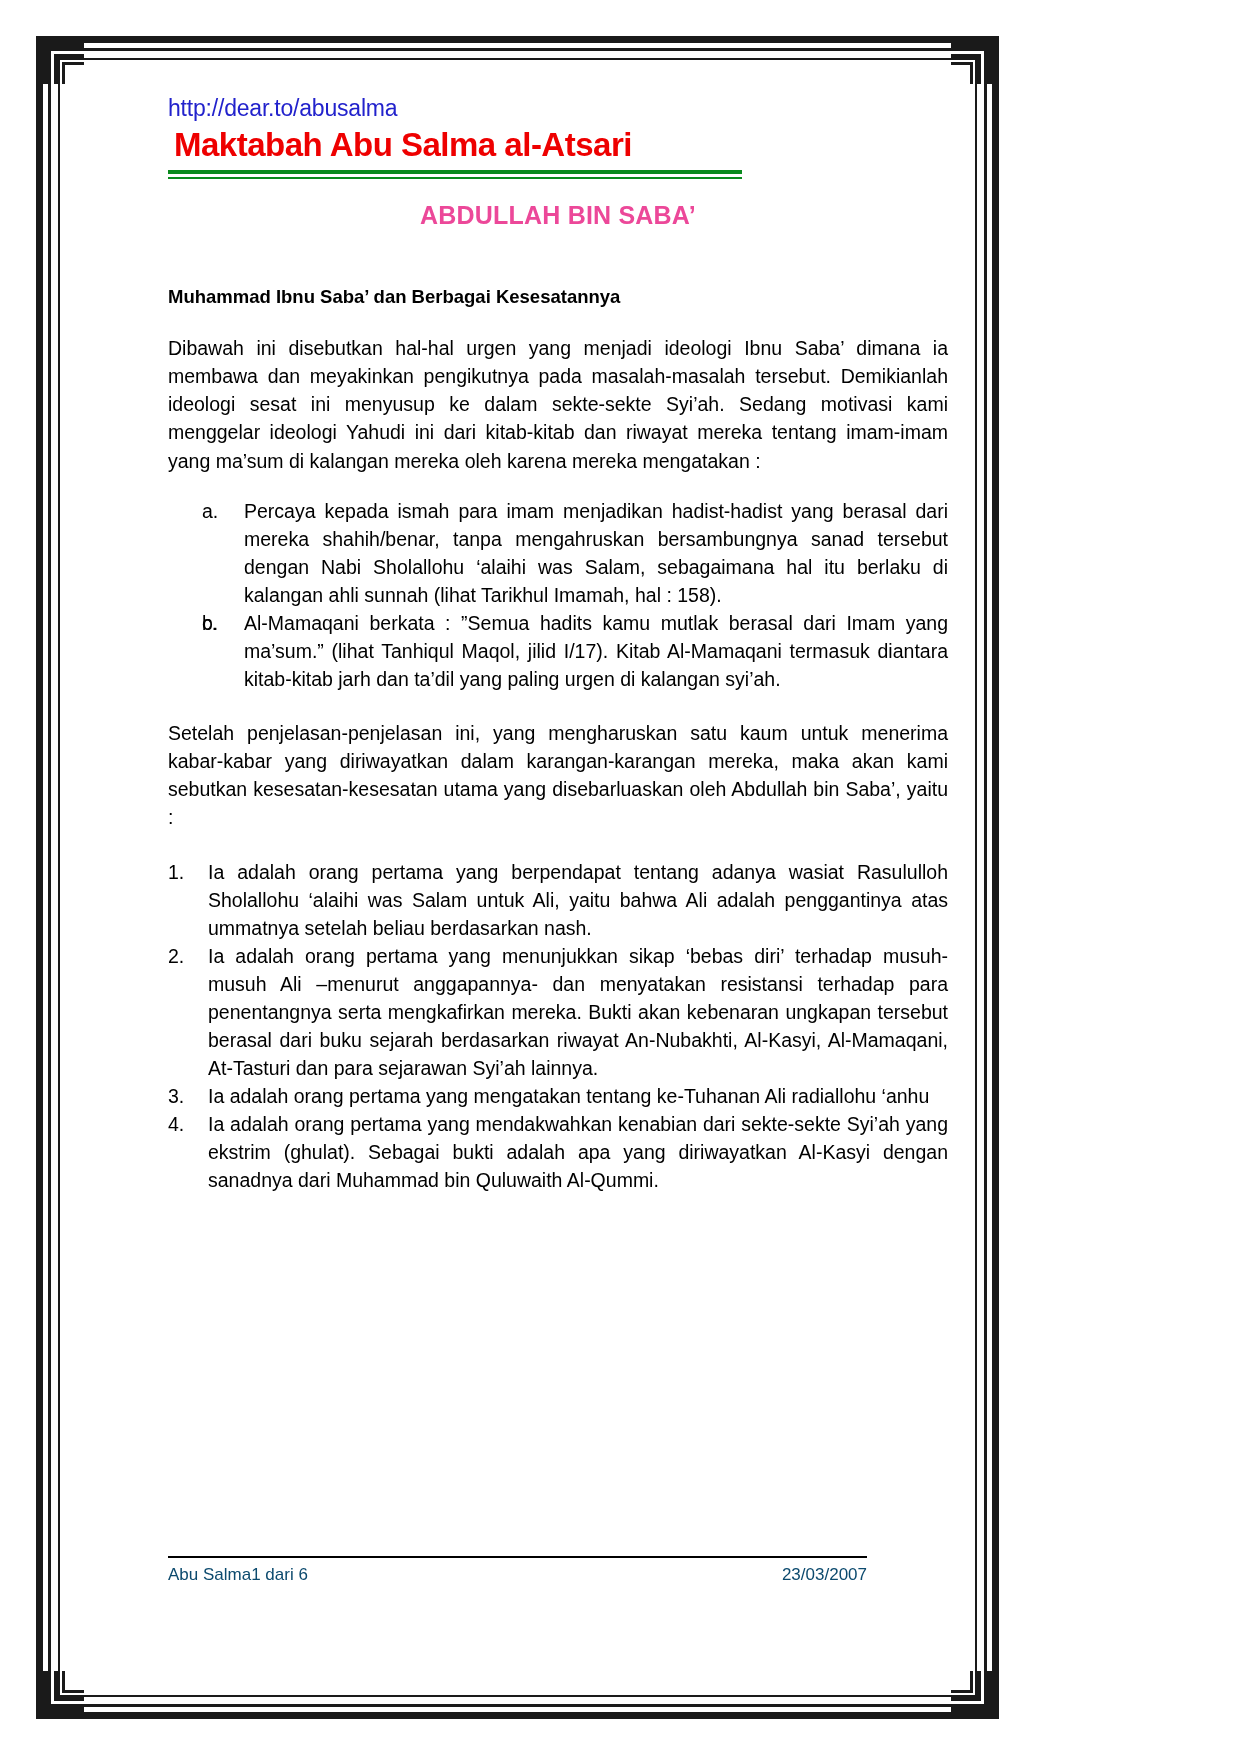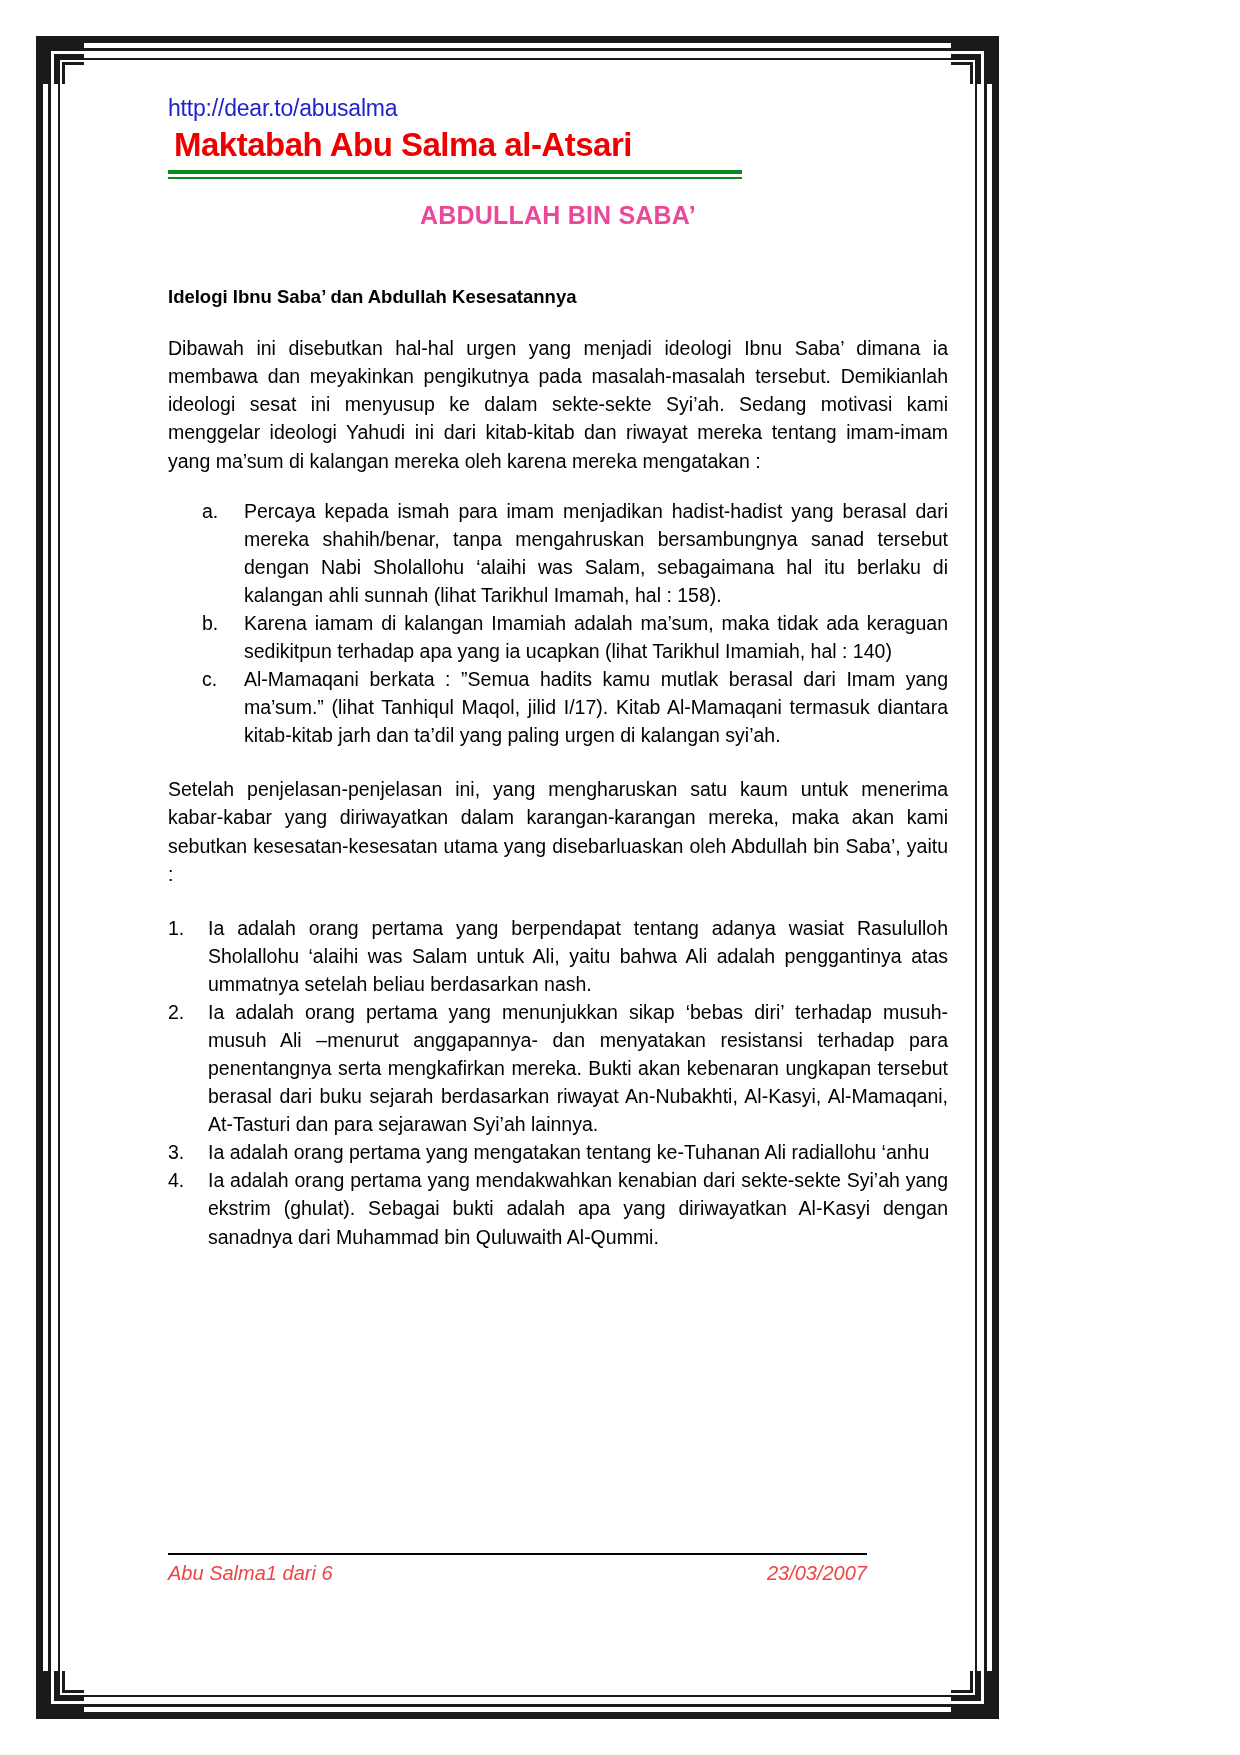--- a/index.html
+++ b/index.html
@@ -150,23 +150,22 @@
   }
   .footer-rule {
     border-top: 2px solid #000;
     width: 100%;
     margin-bottom: 7px;
   }
   .footer-row {
     display: flex;
     justify-content: space-between;
     align-items: baseline;
-    font-size: 20px;
-    color: #ef4444;
-    font-style: italic;
+    font-size: 17px;
+    color: #0c4a6e;
   }
   .footer-center { flex: 1; text-align: left; }
   .footer-right { text-align: right; }
 </style>
 </head>
 <body>
 
 <div id="page">
 
   <div class="frame-outer"></div>
@@ -203,32 +202,31 @@
   </div>
 
   <div class="content">
 
     <div class="site-url">http://dear.to/abusalma</div>
     <div class="brand">Maktabah Abu Salma al-Atsari</div>
     <div class="brand-rule"></div>
 
     <h1 class="doc-title">ABDULLAH BIN SABA’</h1>
 
-    <h3 class="section-head">Idelogi Ibnu Saba’ dan Abdullah Kesesatannya</h3>
+    <h3 class="section-head">Muhammad Ibnu Saba’ dan Berbagai Kesesatannya</h3>
 
     <p class="body">Dibawah ini disebutkan hal-hal urgen yang menjadi ideologi Ibnu Saba’ dimana ia membawa dan meyakinkan pengikutnya pada masalah-masalah tersebut. Demikianlah ideologi sesat ini menyusup ke dalam sekte-sekte Syi’ah. Sedang motivasi kami menggelar ideologi Yahudi ini dari kitab-kitab dan riwayat mereka tentang imam-imam yang ma’sum di kalangan mereka oleh karena mereka mengatakan :</p>
 
     <ol class="alpha">
       <li class="body">
         <span class="marker">a.</span>
         <span>Percaya kepada ismah para imam menjadikan hadist-hadist yang berasal dari mereka shahih/benar, tanpa mengahruskan bersambungnya sanad tersebut dengan Nabi Sholallohu ‘alaihi was Salam, sebagaimana hal itu berlaku di kalangan ahli sunnah (lihat Tarikhul Imamah, hal : 158).</span>
       </li>
       <li class="body">
         <span class="marker">b.</span>
-        <span>Karena iamam di kalangan Imamiah adalah ma’sum, maka tidak ada keraguan sedikitpun terhadap apa yang ia ucapkan (lihat Tarikhul Imamiah, hal : 140)</span>
       </li>
       <li class="body">
         <span class="marker">c.</span>
         <span>Al-Mamaqani berkata : ”Semua hadits kamu mutlak berasal dari Imam yang ma’sum.” (lihat Tanhiqul Maqol, jilid I/17). Kitab Al-Mamaqani termasuk diantara kitab-kitab jarh dan ta’dil yang paling urgen di kalangan syi’ah.</span>
       </li>
     </ol>
 
     <p class="body">Setelah penjelasan-penjelasan ini, yang mengharuskan satu kaum untuk menerima kabar-kabar yang diriwayatkan dalam karangan-karangan mereka, maka akan kami sebutkan kesesatan-kesesatan utama yang disebarluaskan oleh Abdullah bin Saba’, yaitu :</p>
 
     <ol class="num">

